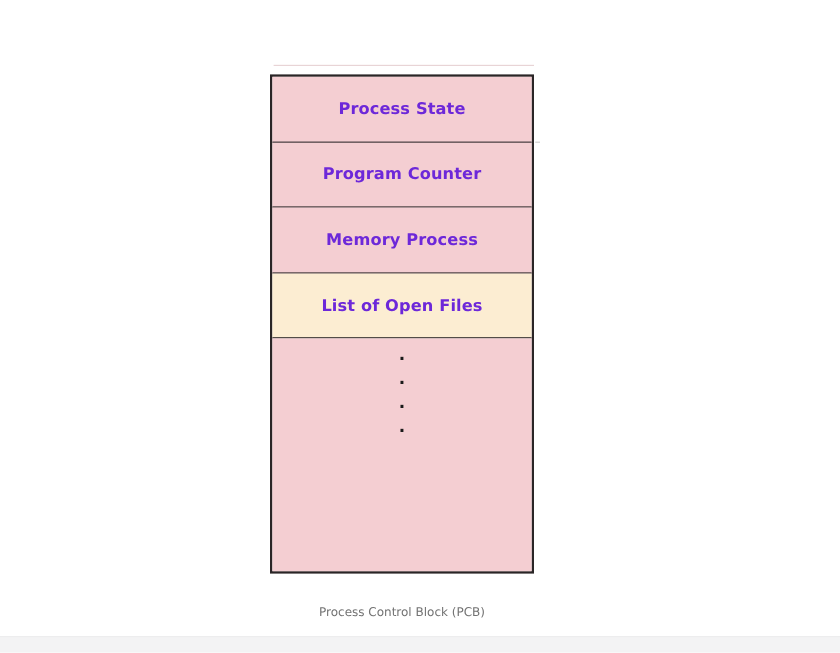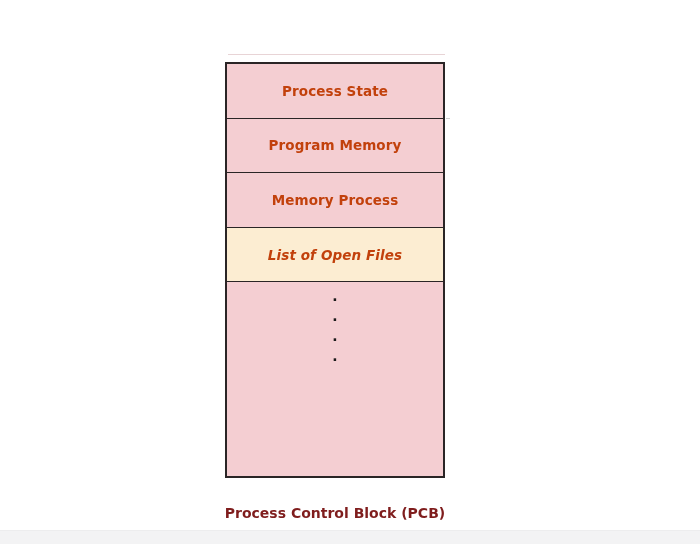--- a/index.html
+++ b/index.html
@@ -29,21 +29,21 @@
     box-sizing: border-box;
     height: 54.6px;
     border-bottom: 1.5px solid #2a2526;
     display: flex;
     align-items: center;
     justify-content: center;
   }
   .pcb-row-label {
     font-size: 13.5px;
     font-weight: bold;
-    color: #c2410c;
+    color: #6d28d9;
     letter-spacing: 0.1px;
   }
   .pcb-row-ellipsis {
     flex: 1;
     border-bottom: none;
     flex-direction: column;
     align-items: center;
     justify-content: flex-start;
     padding-top: 4px;
   }
@@ -69,23 +69,23 @@
     width: 4px;
     height: 1px;
     background: #cfcfcf;
   }
   .caption {
     position: absolute;
     left: 335px;
     top: 505px;
     transform: translateX(-50%);
     white-space: nowrap;
-    font-size: 14px;
-    font-weight: bold;
-    color: #7f1d1d;
+    font-size: 10px;
+    font-weight: normal;
+    color: #737373;
   }
   .bottom-strip {
     position: absolute;
     left: 0;
     bottom: 0;
     width: 700px;
     height: 13px;
     background: #f3f3f4;
     border-top: 1px solid #ededee;
   }
@@ -95,26 +95,26 @@
 
 <div class="faint-line"></div>
 <div class="tick-artifact"></div>
 
 <div class="pcb-box">
 
 <div class="pcb-row" style="background: rgb(244, 206, 210);">
       <span class="pcb-row-label">Process State</span>
     </div>
     <div class="pcb-row" style="background: rgb(244, 206, 210);">
-      <span class="pcb-row-label">Program Memory</span>
+      <span class="pcb-row-label">Program Counter</span>
     </div>
     <div class="pcb-row" style="background: rgb(244, 206, 210);">
       <span class="pcb-row-label">Memory Process</span>
     </div>
-    <div class="pcb-row" style="background: rgb(252, 237, 210); font-style: italic;">
+    <div class="pcb-row" style="background: rgb(252, 237, 210);">
       <span class="pcb-row-label">List of Open Files</span>
     </div>
     <div class="pcb-row pcb-row-ellipsis" style="background: rgb(244, 206, 210);">
       <div class="pcb-dot">.</div>
       <div class="pcb-dot">.</div>
       <div class="pcb-dot">.</div>
       <div class="pcb-dot">.</div>
     </div>
   </div>
 

